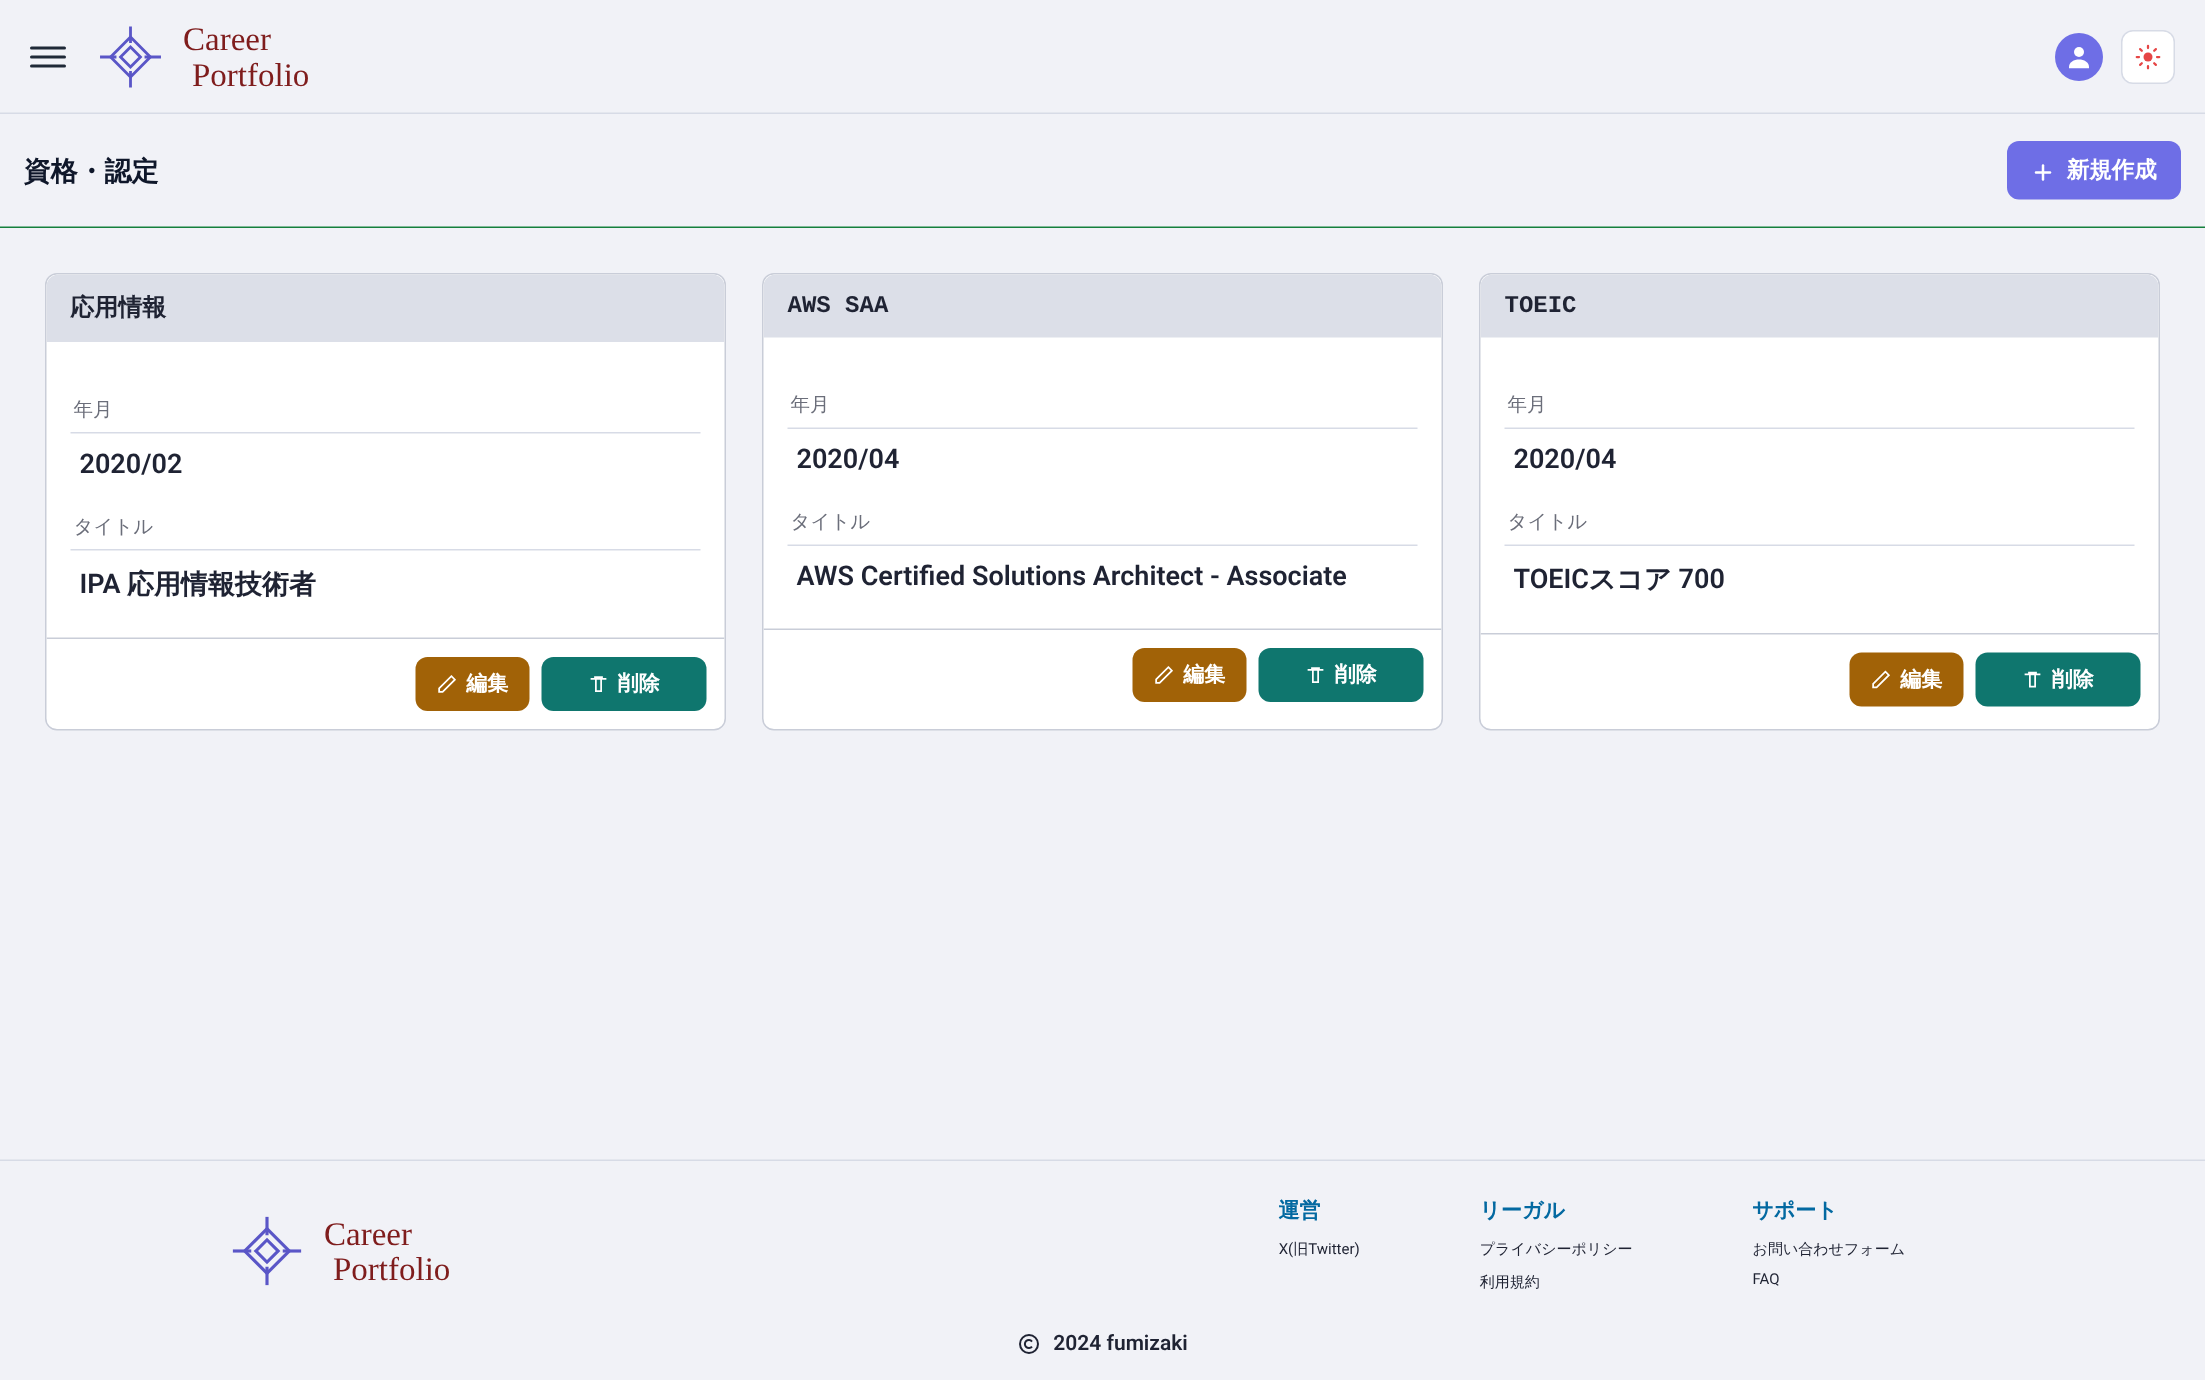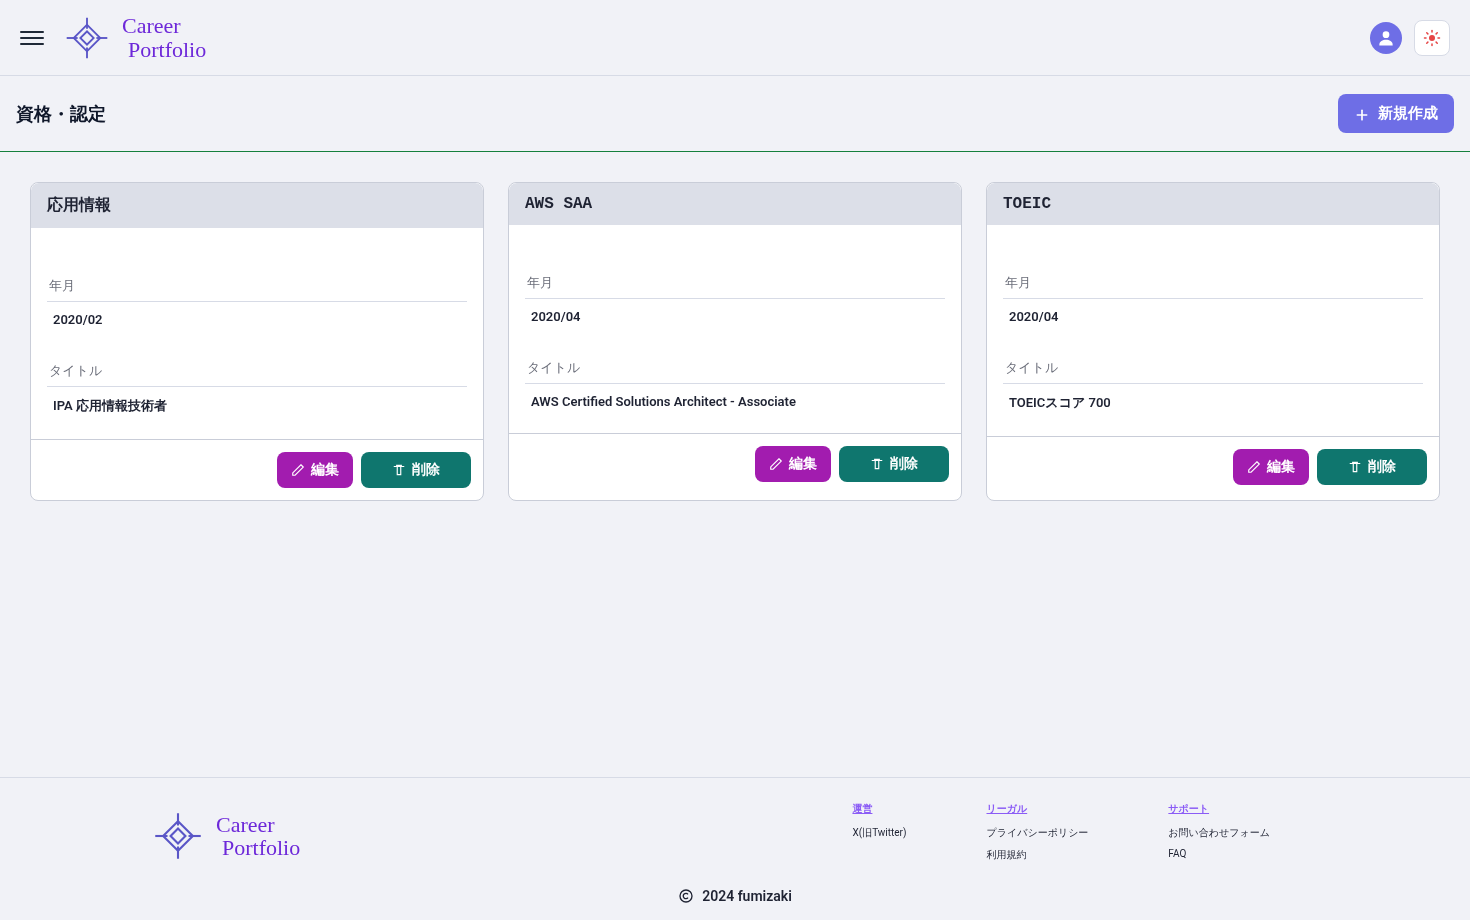--- a/index.html
+++ b/index.html
@@ -38,21 +38,21 @@
     display: flex; align-items: center; gap: 10px;
     color: #5b5bd6;
   }
   .brand-icon {
     width: 50px; height: 50px;
   }
   .brand-text {
     font-family: Georgia, "Times New Roman", serif;
     font-size: 22px;
     line-height: 1.05;
-    color: #6d28d9;
+    color: #7f1d1d;
     font-weight: 500;
   }
   .brand-text .line2 {
     margin-left: 6px;
   }
   .topbar-spacer { flex: 1; }
   .avatar-btn {
     width: 32px; height: 32px; border-radius: 50%;
     background: #6e6ee6;
     display: flex; align-items: center; justify-content: center;
@@ -117,48 +117,48 @@
     font-size: 16px;
     font-weight: 700;
     color: #1f2333;
     border-radius: 8px 8px 0 0;
     font-family: Liberation Mono, monospace;
   }
   .card-body {
     padding: 14px 16px 24px 16px;
   }
   .field {
-    margin-top: 35px;
+    margin-top: 22px;
   }
   .field-label {
     font-size: 13px;
     color: #6b6e7a;
     padding-left: 2px;
     padding-bottom: 6px;
   }
   .field-sep {
     border-bottom: 1px solid #d7dbe6;
     margin-bottom: 10px;
   }
   .field-value {
-    font-size: 13px;
+    font-size: 18px;
     color: #1f2333;
     font-weight: 600;
     padding-left: 6px;
   }
   .card-footer {
     border-top: 1px solid #c9cdd8;
     padding: 12px;
     display: flex;
     justify-content: flex-end;
     gap: 8px;
   }
   .btn-dark {
     display: inline-flex; align-items: center; gap: 6px;
-    background: #a21caf;
+    background: #a16207;
     color: #fff;
     border: none;
     border-radius: 8px;
     padding: 9px 14px;
     font-size: 14px;
     font-weight: 600;
     cursor: pointer;
   }
   .btn-danger {
     display: inline-flex; align-items: center; gap: 6px;
@@ -189,25 +189,24 @@
   }
   .footer-brand .brand-icon { width: 56px; height: 56px; }
   .footer-brand .brand-text { font-size: 22px; }
   .footer-cols {
     display: flex;
     gap: 80px;
     margin-left: auto;
     margin-right: 140px;
   }
   .fcol-title {
-    font-size: 10px;
-    color: #8b5cf6;
+    font-size: 14px;
+    color: #0369a1;
     font-weight: 700;
     margin-bottom: 10px;
-    text-decoration: underline;
   }
   .fcol a, .fcol .flink {
     display: block;
     font-size: 10px;
     color: #1f2333;
     text-decoration: none;
     font-weight: 400;
     margin-bottom: 8px;
     cursor: pointer;
   }

